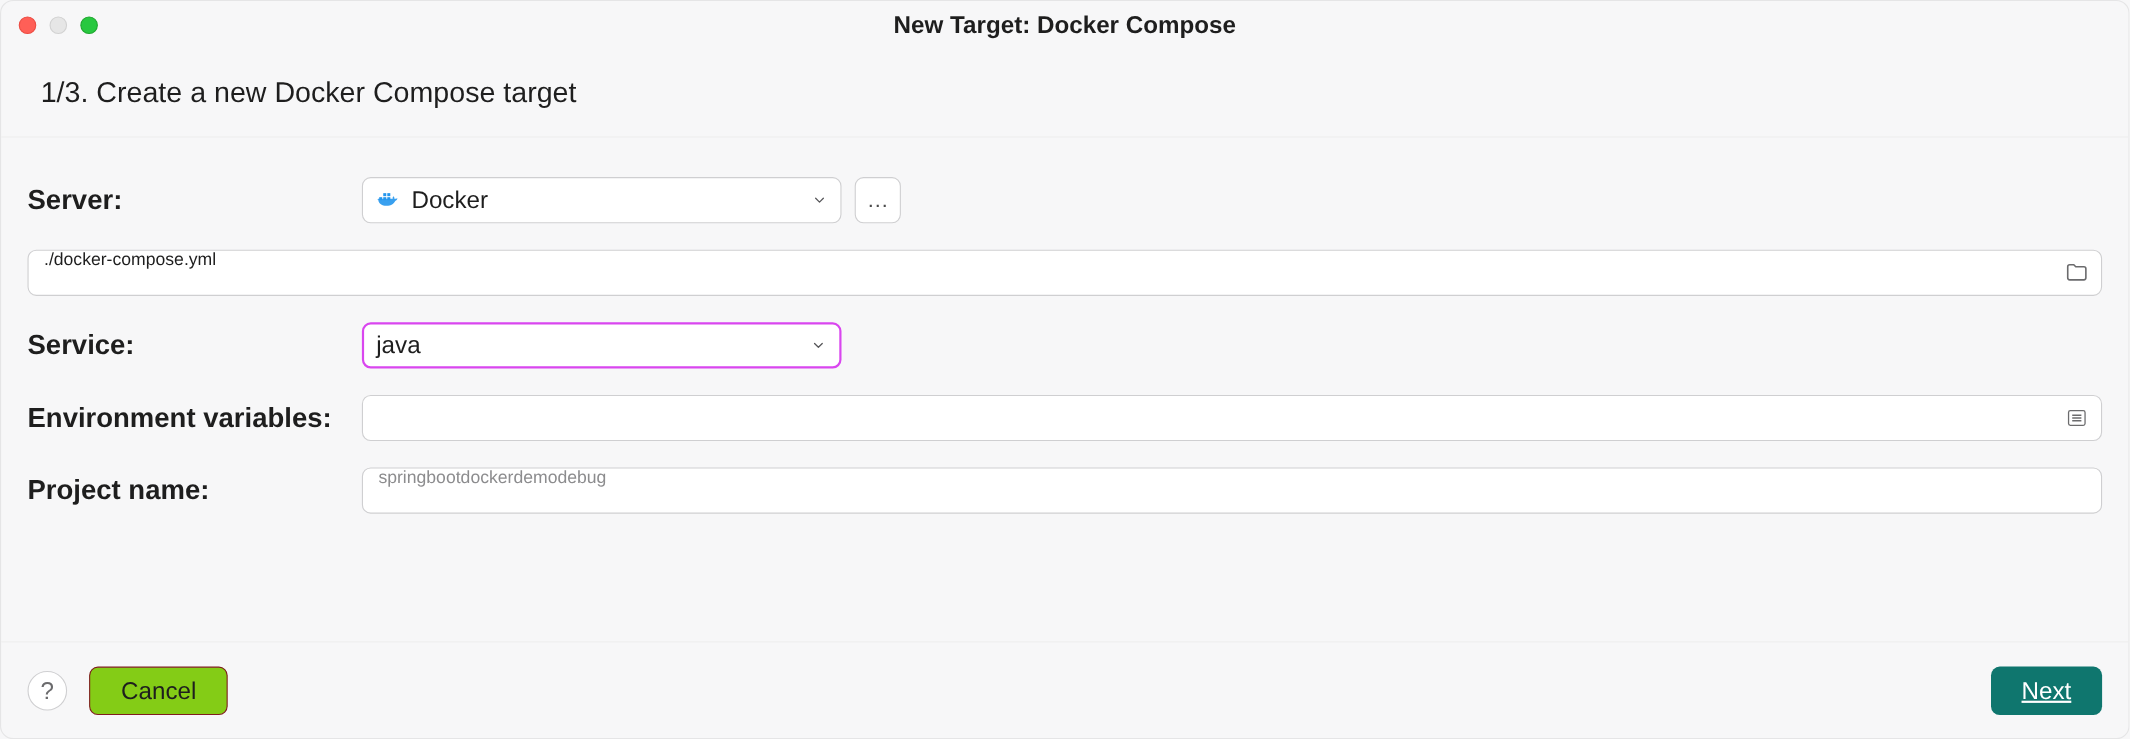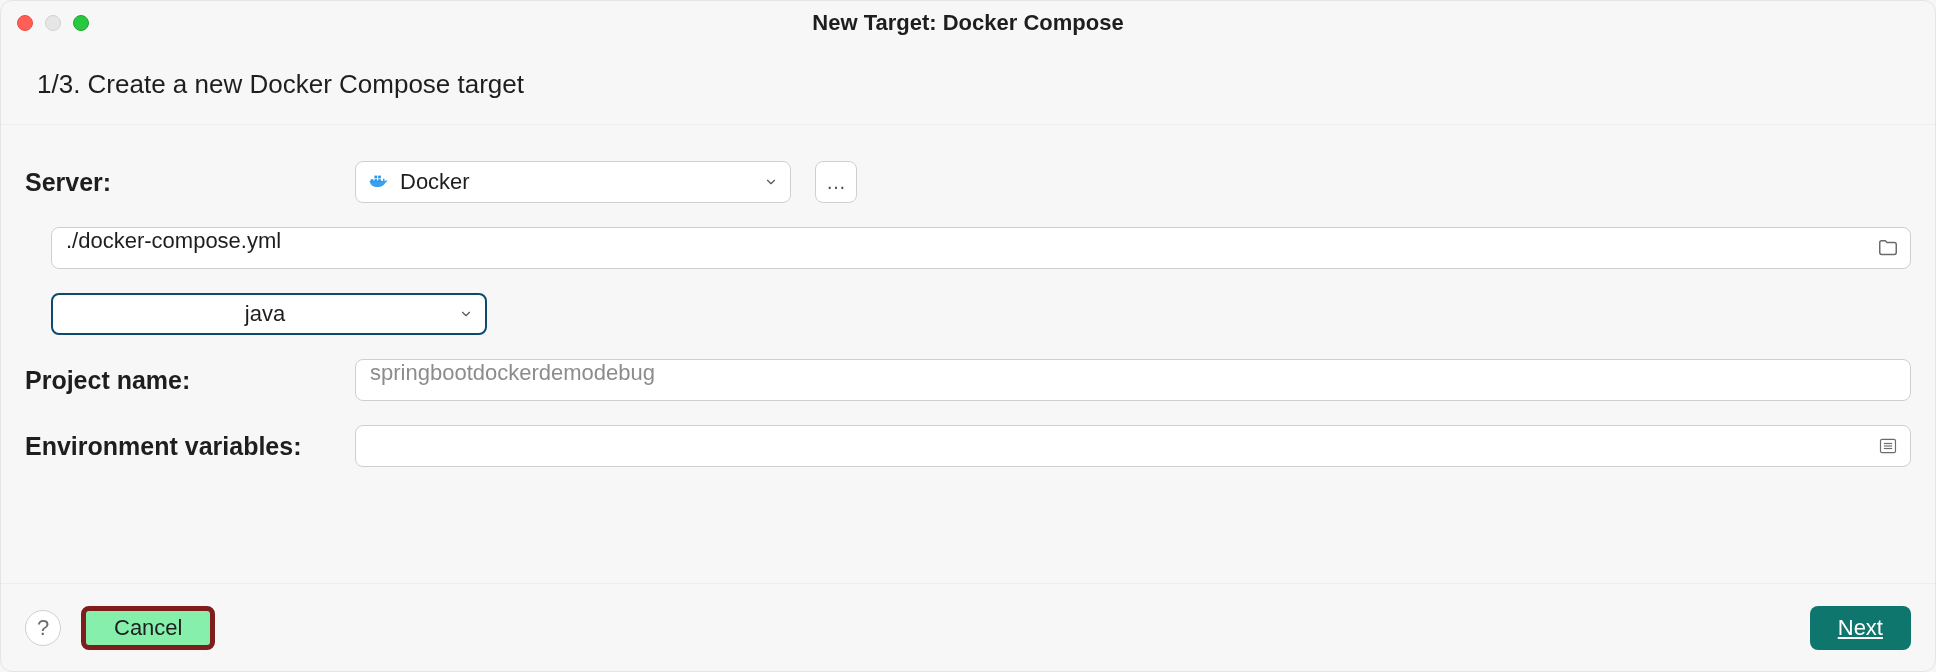--- a/index.html
+++ b/index.html
@@ -10,38 +10,38 @@
   .traffic .dot { width: 16px; height: 16px; border-radius: 50%; }
   .dot.red { background: #ff5f57; border: 1px solid #ec4c43; }
   .dot.yellow { background: #e6e6e6; border: 1px solid #d2d2d2; }
   .dot.green { background: #28c840; border: 1px solid #1fa72f; }
   .titlebar .title { position: absolute; left: 50%; transform: translateX(-50%); font-weight: 700; font-size: 22px; color: #1e1e1e; }
   .subheader { padding: 24px 24px 24px 36px; border-bottom: 1px solid #eeeeee; }
   .subheader .subtitle { font-size: 26px; font-weight: 400; color: #1e1e1e; }
   .content { flex: 1; padding: 36px 24px 12px 24px; }
   .form-row { display: flex; align-items: center; margin-bottom: 24px; }
   .form-label { width: 304px; font-size: 25px; color: #1e1e1e; font-weight: bold; }
-  .form-field { flex: 1; display: flex; align-items: center; gap: 24px; margin-left: 26px; }
+  .form-field { flex: 1; display: flex; align-items: center; gap: 12px; }
   .select { position: relative; height: 42px; border: 1px solid #cfcfd1; border-radius: 8px; background: #ffffff; display: flex; align-items: center; padding: 0 38px 0 12px; font-size: 22px; color: #1e1e1e; cursor: pointer; }
-  .select.focused { border: 2px solid #0c4a6e; padding: 0 19px 0 11px; justify-content: center; }
+  .select.focused { border: 2px solid #d946ef; padding: 0 19px 0 11px; }
   .select .chev { position: absolute; right: 12px; top: 50%; transform: translateY(-50%); }
   .chev svg { display: block; }
   .server-select { width: 436px; }
   .service-select { width: 436px; }
   .square-btn { width: 42px; height: 42px; border: 1px solid #cfcfd1; border-radius: 8px; background: #ffffff; display: flex; align-items: center; justify-content: center; font-size: 20px; color: #4c4c4c; cursor: pointer; }
-  .text-input { height: 42px; width: 100%; border: 1px solid #cfcfd1; border-radius: 8px; background: #ffffff; padding: 0 46px 0 14px; font-size: 22px; color: #1e1e1e; position: relative; }
+  .text-input { height: 42px; width: 100%; border: 1px solid #cfcfd1; border-radius: 8px; background: #ffffff; padding: 0 46px 0 14px; font-size: 16px; color: #1e1e1e; position: relative; }
   .text-input.placeholder { color: #8c8c8e; }
   .input-wrap { position: relative; flex: 1; }
   .input-icon { position: absolute; right: 10px; top: 50%; transform: translateY(-50%); color: #6b6b6d; display:flex; align-items:center; justify-content:center; width:26px; height:26px; }
   .docker-icon { width: 22px; height: 22px; margin-right: 10px; display:inline-flex; align-items:center; justify-content:center; }
   .footer { border-top: 1px solid #eeeeee; height: 88px; display: flex; align-items: center; padding: 0 24px; justify-content: space-between; }
   .footer-left { display: flex; align-items: center; gap: 20px; }
   .help-btn { width: 36px; height: 36px; border-radius: 50%; border: 1px solid #cfcfd1; background: #ffffff; display:flex; align-items:center; justify-content:center; font-size: 22px; color: #6b6b6d; cursor:pointer; }
   .btn { height: 44px; border-radius: 8px; font-size: 22px; padding: 0 28px; display:flex; align-items:center; justify-content:center; cursor:pointer; border: none; }
-  .btn.secondary { background: #86efac; border: 5px solid #7f1d1d; color: #1e1e1e; }
+  .btn.secondary { background: #84cc16; border: 1px solid #7f1d1d; color: #1e1e1e; }
   .btn.primary { background: #0f766e; color: #ffffff; font-weight: 500; text-decoration: underline; }
 </style>
 </head>
 <body>
 
 <div class="window">
   <div class="titlebar">
     <div class="traffic">
       <div class="dot red"></div>
       <div class="dot yellow"></div>
@@ -94,39 +94,29 @@
           <span class="input-icon">
             <svg width="22" height="22" viewBox="0 0 24 24">
                 <path d="M3 6a2 2 0 0 1 2-2h4l2 2h8a2 2 0 0 1 2 2v9a2 2 0 0 1-2 2H5a2 2 0 0 1-2-2V6z" fill="none" stroke="#6b6b6d" stroke-width="1.6"></path>
               </svg>
           </span>
         </div>
       </div>
     </div>
 
     <div class="form-row">
+      <div class="form-label">Service:</div>
       <div class="form-field">
         <div class="select service-select focused">
           <span>java</span>
           <span class="chev">
             <svg width="14" height="14" viewBox="0 0 24 24">
                 <path d="M6 9l6 6 6-6" stroke="#57575a" stroke-width="2" fill="none" stroke-linecap="round" stroke-linejoin="round"></path>
               </svg>
           </span>
-        </div>
-      </div>
-    </div>
-
-    <div class="form-row">
-      <div class="form-label">Project name:</div>
-      <div class="form-field">
-        <div class="input-wrap">
-          <div class="text-input placeholder">
-            <span>springbootdockerdemodebug</span>
-          </div>
         </div>
       </div>
     </div>
 
     <div class="form-row">
       <div class="form-label">Environment variables:</div>
       <div class="form-field">
         <div class="input-wrap">
           <div class="text-input">
             <span></span>
@@ -136,20 +126,31 @@
                 <rect x="3" y="4" width="18" height="16" rx="2" fill="none" stroke="#6b6b6d" stroke-width="1.4"></rect>
                 <line x1="7" y1="9" x2="17" y2="9" stroke="#6b6b6d" stroke-width="1.4"></line>
                 <line x1="7" y1="12" x2="17" y2="12" stroke="#6b6b6d" stroke-width="1.4"></line>
                 <line x1="7" y1="15" x2="17" y2="15" stroke="#6b6b6d" stroke-width="1.4"></line>
               </svg>
           </span>
         </div>
       </div>
     </div>
 
+    <div class="form-row">
+      <div class="form-label">Project name:</div>
+      <div class="form-field">
+        <div class="input-wrap">
+          <div class="text-input placeholder">
+            <span>springbootdockerdemodebug</span>
+          </div>
+        </div>
+      </div>
+    </div>
+
   </div>
 
   <div class="footer">
     <div class="footer-left">
       <div class="help-btn">
         <span>?</span>
       </div>
       <button class="btn secondary">
         <span>Cancel</span>
       </button>

